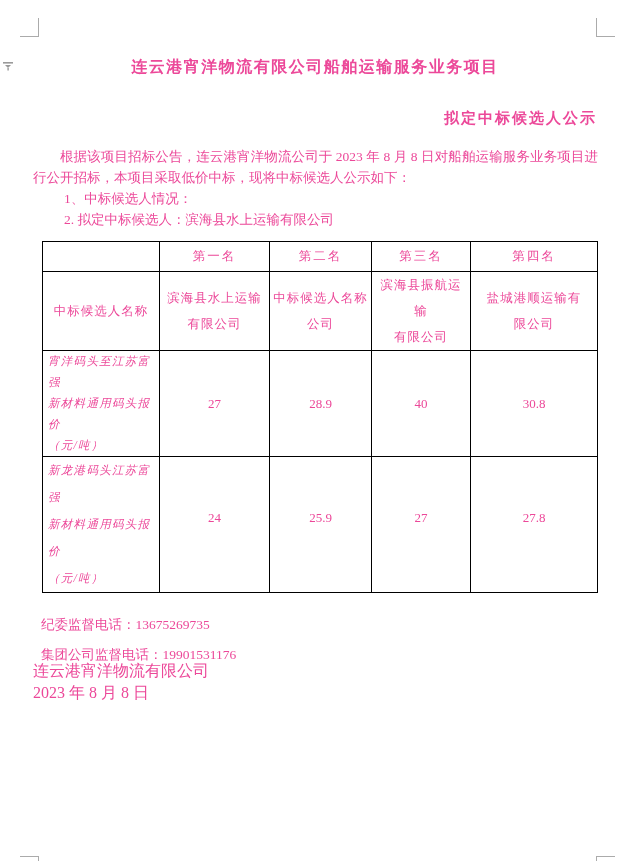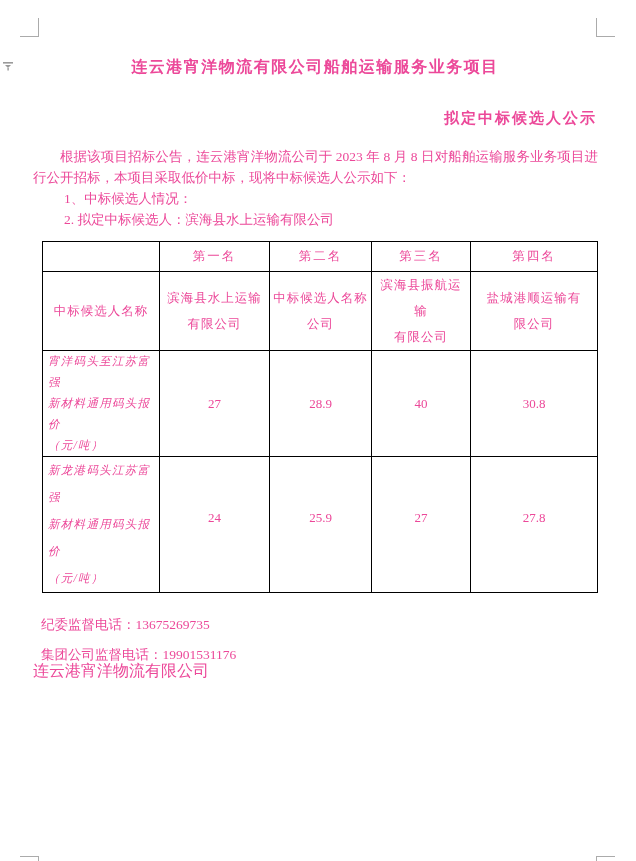--- a/index.html
+++ b/index.html
@@ -154,16 +154,17 @@
   </table>
 
 
   <div class="phone-block">
     <p>纪委监督电话：13675269735</p>
     <p>集团公司监督电话：19901531176</p>
   </div>
 
   <div class="sign-block">
     <p>连云港宵洋物流有限公司</p>
+    <p class="sign-date">2023 年 8 月 8 日</p>
   </div>
 
   <div class="edge-right"></div>
 </div>
 
 </body></html>

